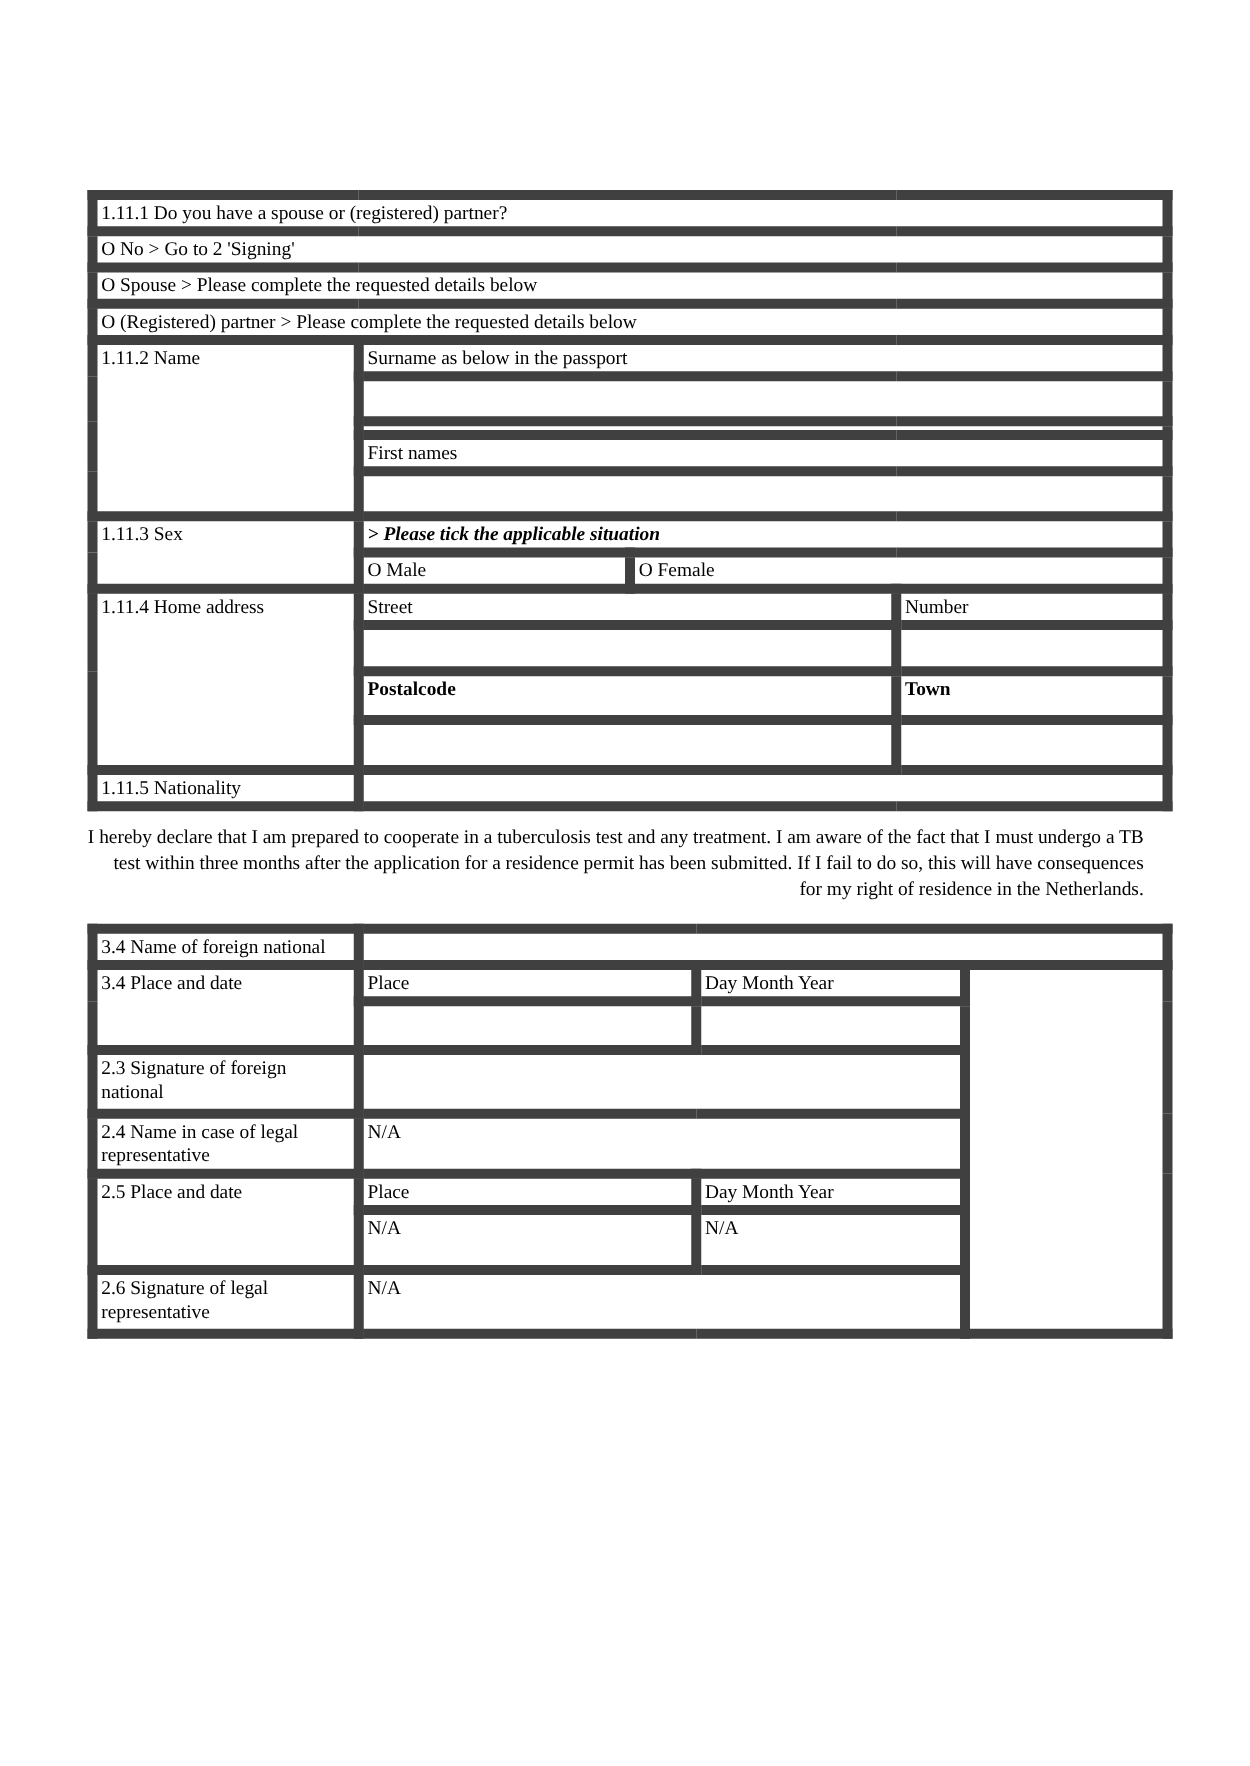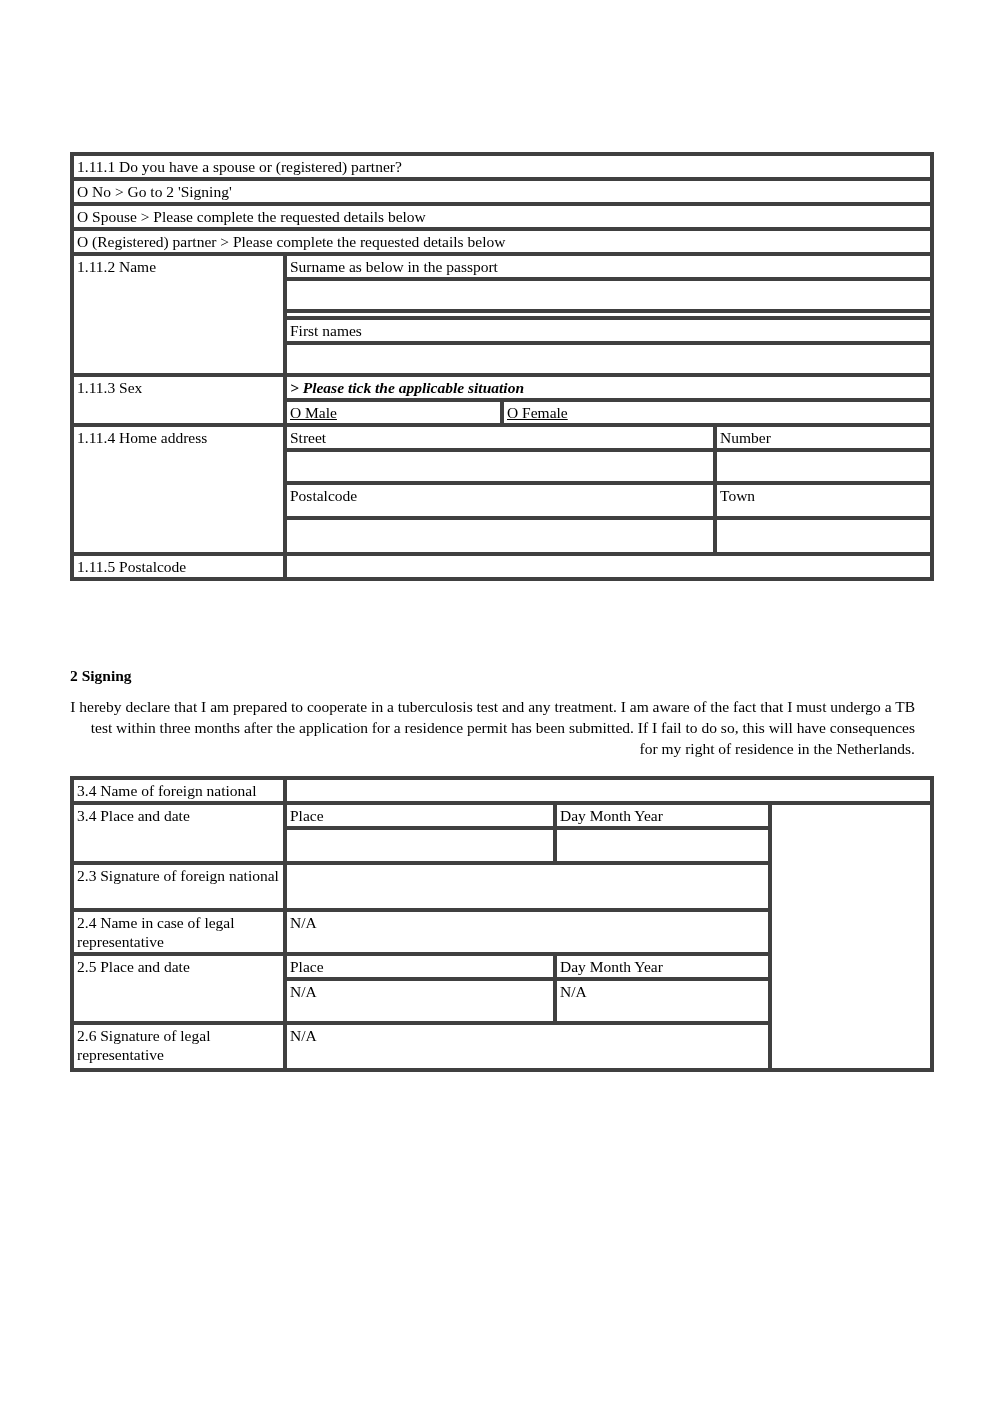--- a/index.html
+++ b/index.html
@@ -18,38 +18,38 @@
     font-size: 15.5px;
     line-height: 19px;
   }
   table.form-table {
     border-collapse: collapse;
     table-layout: fixed;
     width: 860px;
     margin-left: 70px;
   }
   table.form-table td {
-    border: 4px solid #404040;
+    border: 8px solid #404040;
     padding: 1px 3px 1px 3px;
     vertical-align: top;
     overflow: hidden;
     font-size: 15.5px;
     line-height: 19px;
     margin-left: 11px;
   }
   
   .t1 tr.r-line td   { height: 19px; }
   .t1 td.cell-sublabel { height: 19px; }
   .t1 td.cell-input    { height: 26px; }
   .t1 tr.r-gap td    { height: 3px; padding: 0; }
   .t1 td.cell-instr  { font-weight: bold; font-style: italic; height: 19px; }
-  .t1 td.cell-opt-mf { height: 19px; text-decoration: underline; }
+  .t1 td.cell-opt-mf { height: 19px; }
   .t1 td.cell-addr-label  { height: 19px; }
   .t1 td.cell-addr-input  { height: 27px; }
-  .t1 td.cell-addr-label2 { height: 29px; }
+  .t1 td.cell-addr-label2 { height: 29px; font-weight: bold; }
   .t1 td.cell-addr-input2 { height: 30px; }
   .t1 td.cell-nat    { height: 19px; }
   
   .t2 td.cell-21     { height: 19px; }
   .t2 td.cell-lbl    { height: 19px; }
   .t2 td.cell-in22   { height: 29px; }
   .t2 td.cell-sig    { height: 41px; }
   .t2 td.cell-legalname { height: 37px; }
   .t2 td.cell-in25   { height: 38px; }
   .t2 td.cell-sig2   { height: 41px; }
@@ -129,27 +129,26 @@
     </tr>
     <tr>
       <td colspan="2" class="cell-addr-label2">Postalcode</td>
       <td class="cell-addr-label2">Town</td>
     </tr>
     <tr>
       <td colspan="2" class="cell-addr-input2"></td>
       <td class="cell-addr-input2"></td>
     </tr>
     <tr>
-      <td class="cell-nat">1.11.5 Postalcode</td>
+      <td class="cell-nat">1.11.5 Nationality</td>
       <td colspan="3" class="cell-nat"></td>
     </tr>
   </tbody>
     </table>
 
-  <div class="heading-signing">2 Signing</div>
   <p class="declaration">I hereby declare that I am prepared to cooperate in a tuberculosis test and any treatment. I am aware of the fact that I must undergo a TB test within three months after the application for a residence permit has been submitted. If I fail to do so, this will have consequences for my right of residence in the Netherlands.</p>
 
   <table class="form-table t2 mt-t2">
     <colgroup>
       <col style="width:213px">
         <col style="width:270px">
         <col style="width:215px">
         <col style="width:162px">
     </colgroup>
     <tbody>

